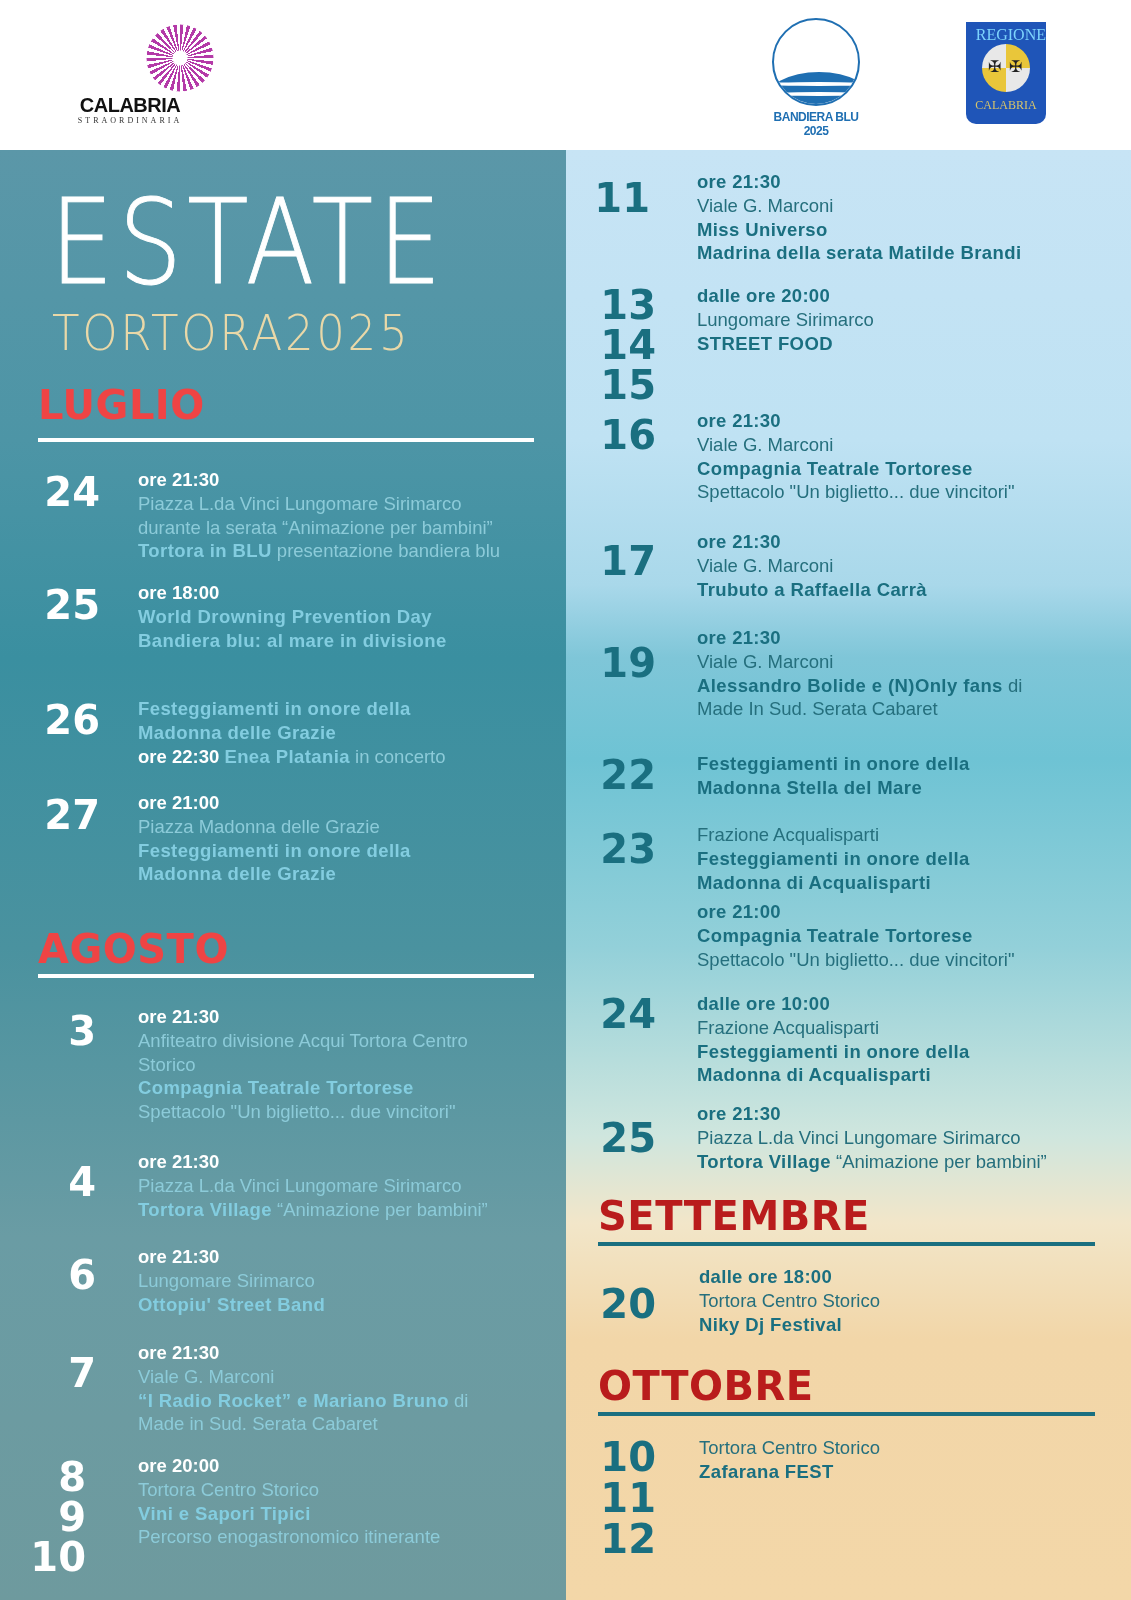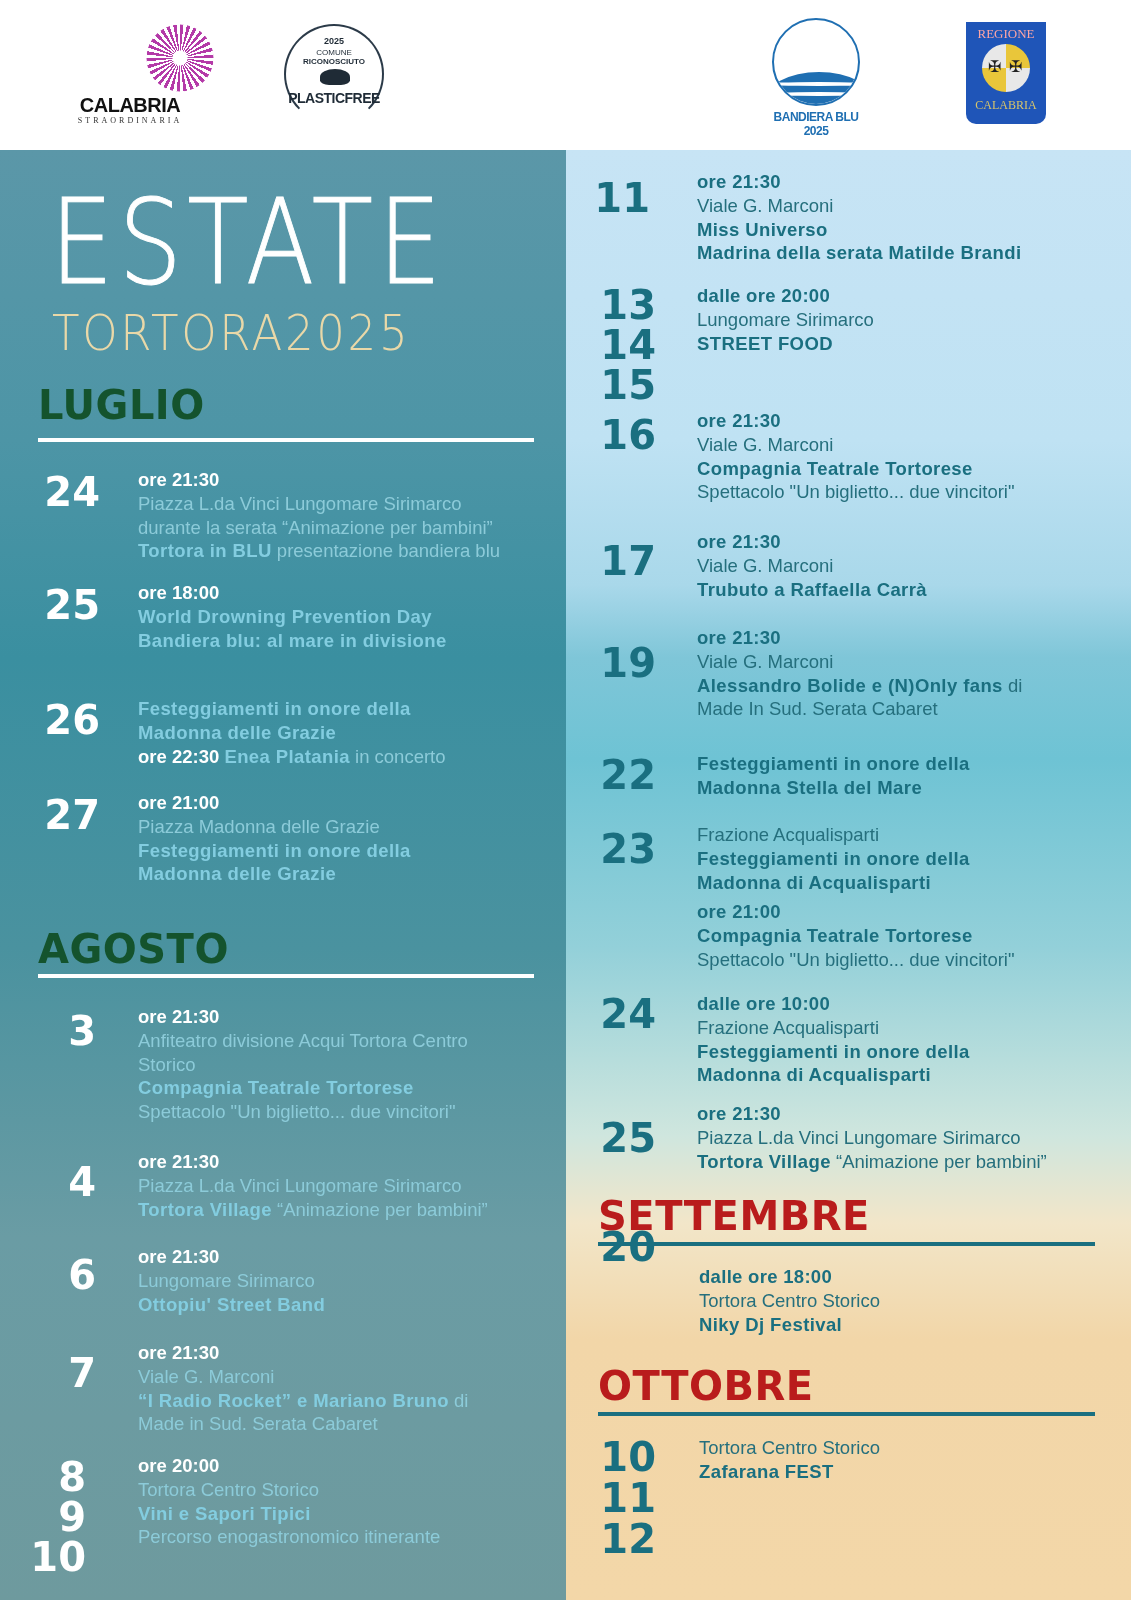--- a/index.html
+++ b/index.html
@@ -36,40 +36,40 @@
 
   .logo-bandiera { left: 768px; top: 18px; width: 96px; height: 110px; }
   .bb-circle { position: absolute; left: 4px; top: 0; width: 88px; height: 88px; border: 2px solid #1f6fb2; border-radius: 50%; overflow: hidden; background: #fff; }
   .bb-wave { position: absolute; left: -10px; width: 110px; height: 60px; background: #1f6fb2; border-radius: 50% 50% 0 0; }
   .bb-w1 { top: 52px; }
   .bb-w2 { top: 62px; background: #fff; height: 4px; border-radius: 50%; }
   .bb-w3 { top: 72px; background: #fff; height: 4px; border-radius: 50%; }
   .bb-text { position: absolute; top: 92px; width: 96px; text-align: center; font-size: 12px; font-weight: 900; color: #1f6fb2; letter-spacing: -0.5px; }
 
   .logo-regione { left: 966px; top: 22px; width: 80px; height: 102px; background: #1f55b8; border-radius: 0 0 10px 10px; }
-  .reg-top { position: absolute; top: 4px; width: 80px; text-align: center; font-family: "Liberation Serif", serif; font-size: 13px; color: #fca5a5; }
+  .reg-top { position: absolute; top: 4px; width: 80px; text-align: right; font-family: "Liberation Serif", serif; font-size: 16px; color: #7dd3fc; }
   .reg-disc { position: absolute; left: 16px; top: 22px; width: 48px; height: 48px; border-radius: 50%;
               background: conic-gradient(#e9c63a 0 90deg, #e8e8e8 90deg 180deg, #e9c63a 180deg 270deg, #e8e8e8 270deg 360deg); }
   .reg-cross { position: absolute; top: 13px; font-size: 16px; color: #222; }
   .reg-bot { position: absolute; top: 76px; width: 80px; text-align: center; font-family: "Liberation Serif", serif; font-size: 12px; color: #d8c56a; }
 
   
   .panel-left { position: absolute; left: 0; top: 150px; width: 566px; height: 1450px;
     background: linear-gradient(180deg, #5b97a8 0%, #4d95a6 20%, #3a8fa0 35%, #4a929f 55%, #6a9ca4 75%, #6e9a9e 100%); }
   .panel-right { position: absolute; left: 566px; top: 150px; width: 565px; height: 1450px;
     background: linear-gradient(180deg, #c7e4f5 0%, #bfe2f3 20%, #a9d8ea 30%, #7fc6d8 35%, #6ec3d4 42%, #93d0d9 55%, #cfe6de 68%, #f2e6c9 74%, #f2d6a8 82%, #f3d7a8 100%); }
 
   .title-estate { position: absolute; left: 50px; top: 186px; width: 470px; font-family: "DejaVu Sans", sans-serif; font-weight: 300; font-size: 118px; line-height: 112px; color: #fff; letter-spacing: 6px; }
   .title-estate .txt { display: inline-block; transform: scaleX(0.85); transform-origin: left; -webkit-text-stroke: 1px #fff; }
   .title-sub { position: absolute; left: 52px; top: 305px; font-family: "DejaVu Sans", sans-serif; font-size: 50px; line-height: 56px; color: #e9d8a8; letter-spacing: 3px; font-weight: 300; }
   .title-sub .txt { display: inline-block; transform: scaleX(0.9); transform-origin: left; }
 
   .month { position: absolute; font-family: "DejaVu Sans", sans-serif; font-weight: 700; font-size: 40px; line-height: 46px; letter-spacing: 0.5px; }
   .month-rule { position: absolute; height: 4px; }
-  .month.light { color: #14532d; }
+  .month.light { color: #ef4444; }
   .month-rule.light { background: #fff; }
   .month.dark { color: #b91c1c; }
   .month-rule.dark { background: #1a6f80; }
 
   .event { position: absolute; }
   .day { position: absolute; font-family: "DejaVu Sans", sans-serif; font-weight: 700; font-size: 40px; line-height: 40px; text-align: right; }
   .day.light { color: #fff; }
   .day.dark { color: #1a6f80; }
   .lines { position: absolute; font-size: 18.5px; line-height: 23.8px; white-space: nowrap; }
   .ln { display: block; }
@@ -89,28 +89,20 @@
 </head>
 <body>
 
 <div class="header">
   <div class="logo logo-calabria">
     <div class="sun"></div>
     <div class="cal-name">CALABRIA</div>
     <div class="cal-sub">STRAORDINARIA</div>
   </div>
 
-  <div class="logo logo-plastic">
-    <div class="pf-arc"></div>
-    <div class="pf-year">2025</div>
-    <div class="pf-comune">COMUNE</div>
-    <div class="pf-ric">RICONOSCIUTO</div>
-    <div class="pf-turtle"></div>
-    <div class="pf-name">PLASTICFREE</div>
-  </div>
 
 
   <div class="logo logo-bandiera">
     <div class="bb-circle">
       <div class="bb-wave bb-w1"></div>
       <div class="bb-wave bb-w2"></div>
       <div class="bb-wave bb-w3"></div>
     </div>
     <div class="bb-text">BANDIERA BLU 2025</div>
   </div>
@@ -321,21 +313,21 @@
       <span class="ln place">Piazza L.da Vinci Lungomare Sirimarco</span>
       <span class="ln"><span class="hi">Tortora Village</span><span class="desc"> “Animazione per bambini”</span></span>
     </div>
   </div>
 </div>
 
 <div class="month dark" style="left:598px;top:1193px">SETTEMBRE</div>
 <div class="month-rule dark" style="left:598px;top:1242px;width:497px"></div>
 <div class="R">
   <div class="event">
-    <div class="day dark" style="left:590px;top:1227px;width:66px">20</div>
+    <div class="day dark" style="left:590px;top:1284px;width:66px">20</div>
     <div class="lines" style="left:699px;top:1265px">
       <span class="ln time">dalle ore 18:00</span>
       <span class="ln place">Tortora Centro Storico</span>
       <span class="ln hi">Niky Dj Festival</span>
     </div>
   </div>
 </div>
 
 <div class="month dark" style="left:598px;top:1363px">OTTOBRE</div>
 <div class="month-rule dark" style="left:598px;top:1412px;width:497px"></div>

